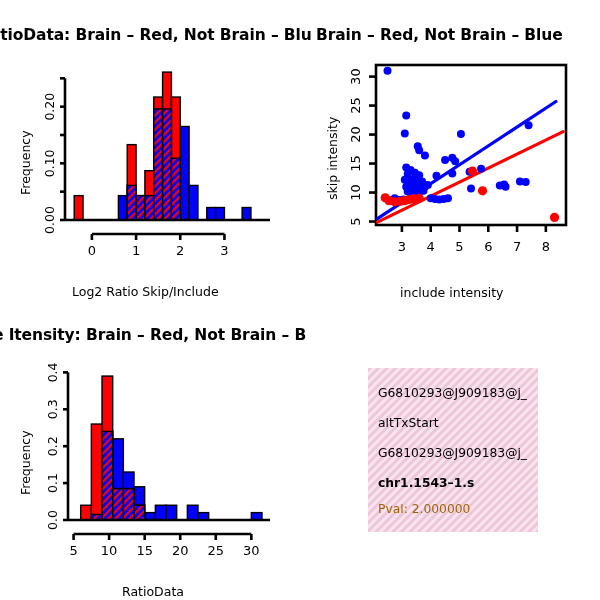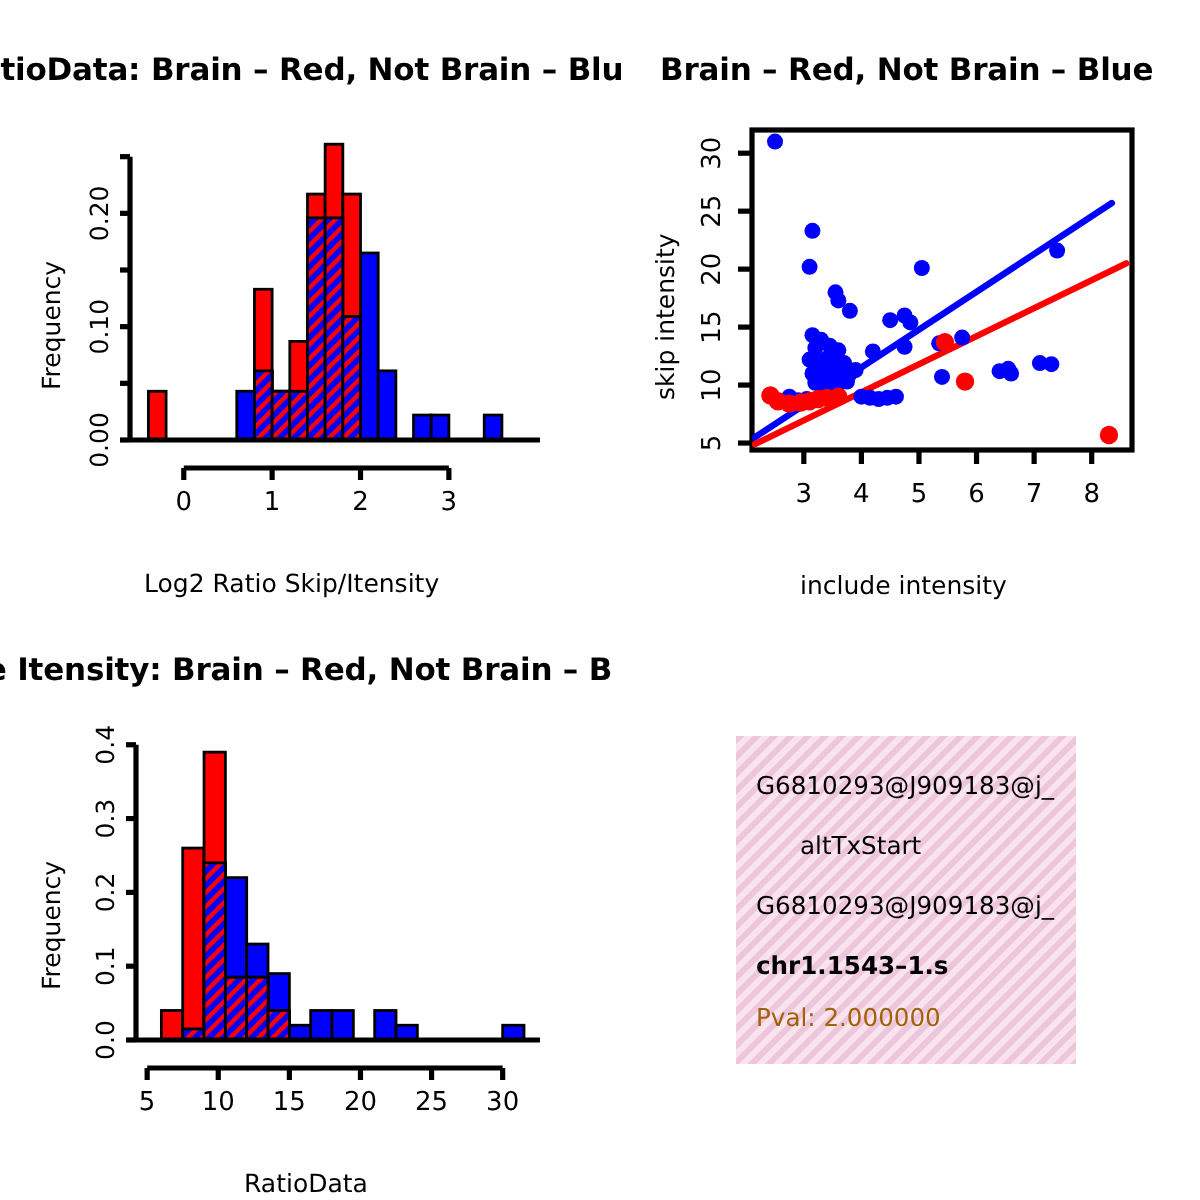--- a/index.html
+++ b/index.html
@@ -18,21 +18,21 @@
 </style>
 </head>
 <body>
 
 <div id="stage">
 
   <div class="ptitle" style="left:-22px;top:26px;">RatioData: Brain – Red, Not Brain – Blu</div>
 
   <div class="axlabel vert" style="left:18px;top:195px;">Frequency</div>
 
-  <div class="axlabel" style="left:72px;top:284px;">Log2 Ratio Skip/Itensity</div>
+  <div class="axlabel" style="left:72px;top:284px;">Log2 Ratio Skip/Include</div>
 
   <svg class="panel" id="svg-ratio-hist" style="left:30px;top:55px;" width="265" height="225" viewBox="0 0 265 225">
       <defs>
         <pattern id="svg-ratio-hist-hatch" width="5" height="5" patternUnits="userSpaceOnUse" patternTransform="rotate(45)">
           <rect width="5" height="5" fill="#0000ff"></rect>
           <rect width="2.2" height="5" fill="#ff0000"></rect>
         </pattern>
       </defs>
       <rect x="88.3953488372093" y="140.63333333333333" width="8.83720930232559" height="24.366666666666674" fill="#0000ff" stroke="#000" stroke-width="1.4"></rect>
       <rect x="97.23255813953489" y="130.43333333333334" width="8.837209302325576" height="34.56666666666666" fill="#0000ff" stroke="#000" stroke-width="1.4"></rect>
@@ -74,21 +74,21 @@
       <line x1="61.883720930232556" y1="179" x2="61.883720930232556" y2="185" stroke="#000" stroke-width="2.6"></line>
       <text x="61.883720930232556" y="200" font-size="13" font-family="&quot;DejaVu Sans&quot;,&quot;Liberation Sans&quot;,sans-serif" fill="#000" text-anchor="middle">0</text>
       <line x1="106.06976744186046" y1="179" x2="106.06976744186046" y2="185" stroke="#000" stroke-width="2.6"></line>
       <text x="106.06976744186046" y="200" font-size="13" font-family="&quot;DejaVu Sans&quot;,&quot;Liberation Sans&quot;,sans-serif" fill="#000" text-anchor="middle">1</text>
       <line x1="150.25581395348837" y1="179" x2="150.25581395348837" y2="185" stroke="#000" stroke-width="2.6"></line>
       <text x="150.25581395348837" y="200" font-size="13" font-family="&quot;DejaVu Sans&quot;,&quot;Liberation Sans&quot;,sans-serif" fill="#000" text-anchor="middle">2</text>
       <line x1="194.4418604651163" y1="179" x2="194.4418604651163" y2="185" stroke="#000" stroke-width="2.6"></line>
       <text x="194.4418604651163" y="200" font-size="13" font-family="&quot;DejaVu Sans&quot;,&quot;Liberation Sans&quot;,sans-serif" fill="#000" text-anchor="middle">3</text>
     </svg>
 
-  <div class="ptitle" style="left:330px;top:26px;">Brain – Red, Not Brain – Blue</div>
+  <div class="ptitle" style="left:316px;top:26px;">Brain – Red, Not Brain – Blue</div>
 
   <div class="axlabel vert" style="left:325px;top:200px;">skip intensity</div>
 
   <div class="axlabel" style="left:400px;top:285px;">include intensity</div>
 
   <svg class="panel" id="svg-scatter" style="left:316px;top:55px;" width="280" height="225" viewBox="0 0 280 225">
       <rect x="60" y="10" width="190" height="160" fill="none" stroke="#000" stroke-width="2.6"></rect>
       <defs>
         <clipPath id="sc-clip">
           <rect x="60" y="10" width="190" height="160"></rect>
@@ -256,19 +256,19 @@
     <svg width="170" height="164" viewBox="0 0 170 164">
       <defs>
         <pattern id="hatchpat" width="6" height="6" patternUnits="userSpaceOnUse" patternTransform="rotate(45)">
           <rect width="6" height="6" fill="#f9e4ee"></rect>
           <rect width="3" height="6" fill="#eec6dc"></rect>
         </pattern>
       </defs>
       <rect x="0" y="0" width="170" height="164" fill="url(#hatchpat)"></rect>
     </svg>
     <div class="infoline" style="left:10px;top:18px;">G6810293@J909183@j_</div>
-    <div class="infoline" style="left:10px;top:48px;margin-left:22px;">altTxStart</div>
+    <div class="infoline" style="left:10px;top:48px;">altTxStart</div>
     <div class="infoline" style="left:10px;top:78px;">G6810293@J909183@j_</div>
     <div class="infoline" style="left:10px;top:108px;font-weight:bold;">chr1.1543–1.s</div>
     <div class="infoline pv" style="left:10px;top:134px;">Pval: 2.000000</div>
   </div>
 
 </div>
 
 </body></html>

